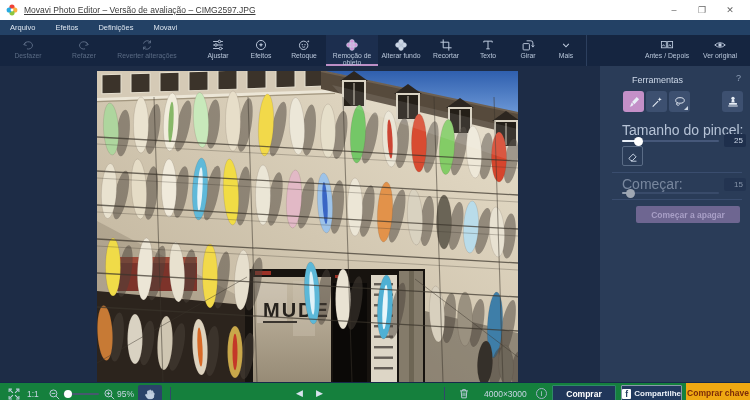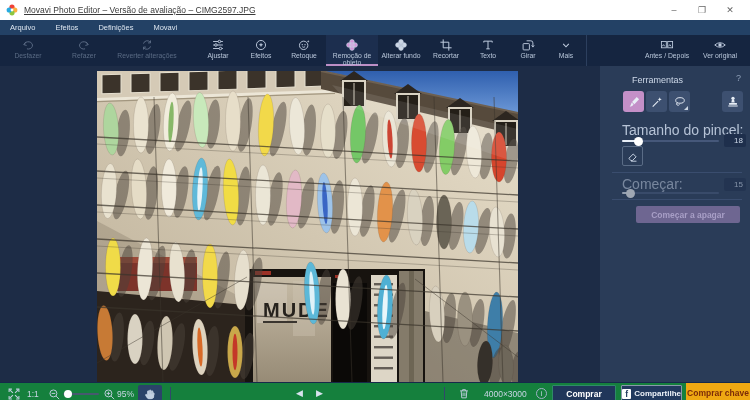--- a/index.html
+++ b/index.html
@@ -495,21 +495,21 @@
           <rect class="fl" x="3.8" y="10.2" width="10.4" height="2.4" rx=".6"></rect>
           <rect class="fl" x="2.8" y="13.4" width="12.4" height="1.3" rx=".5"></rect>
         </svg>
       </div>
 
       <div class="sb-label" style="top:56px">Tamanho do pincel:</div>
       <div class="sb-track" style="top:74px">
         <div class="sb-fill" style="left:0; width:16px"></div>
         <div class="sb-thumb" style="left:12px; top:-3.5px"></div>
       </div>
-      <div class="sb-value" style="top:68px">18</div>
+      <div class="sb-value" style="top:68px">25</div>
 
       <div class="sb-btn-sm" style="top:80px">
         <svg viewBox="0 0 18 18" fill="none" stroke-width="1.3">
           <path d="M4 11.5 l6 -6 4 4 -5 5 h-2.5 z"></path>
             <line x1="7" y1="15.5" x2="14.5" y2="15.5"></line>
         </svg>
       </div>
 
       <div class="sb-div" style="top:106px"></div>
 

